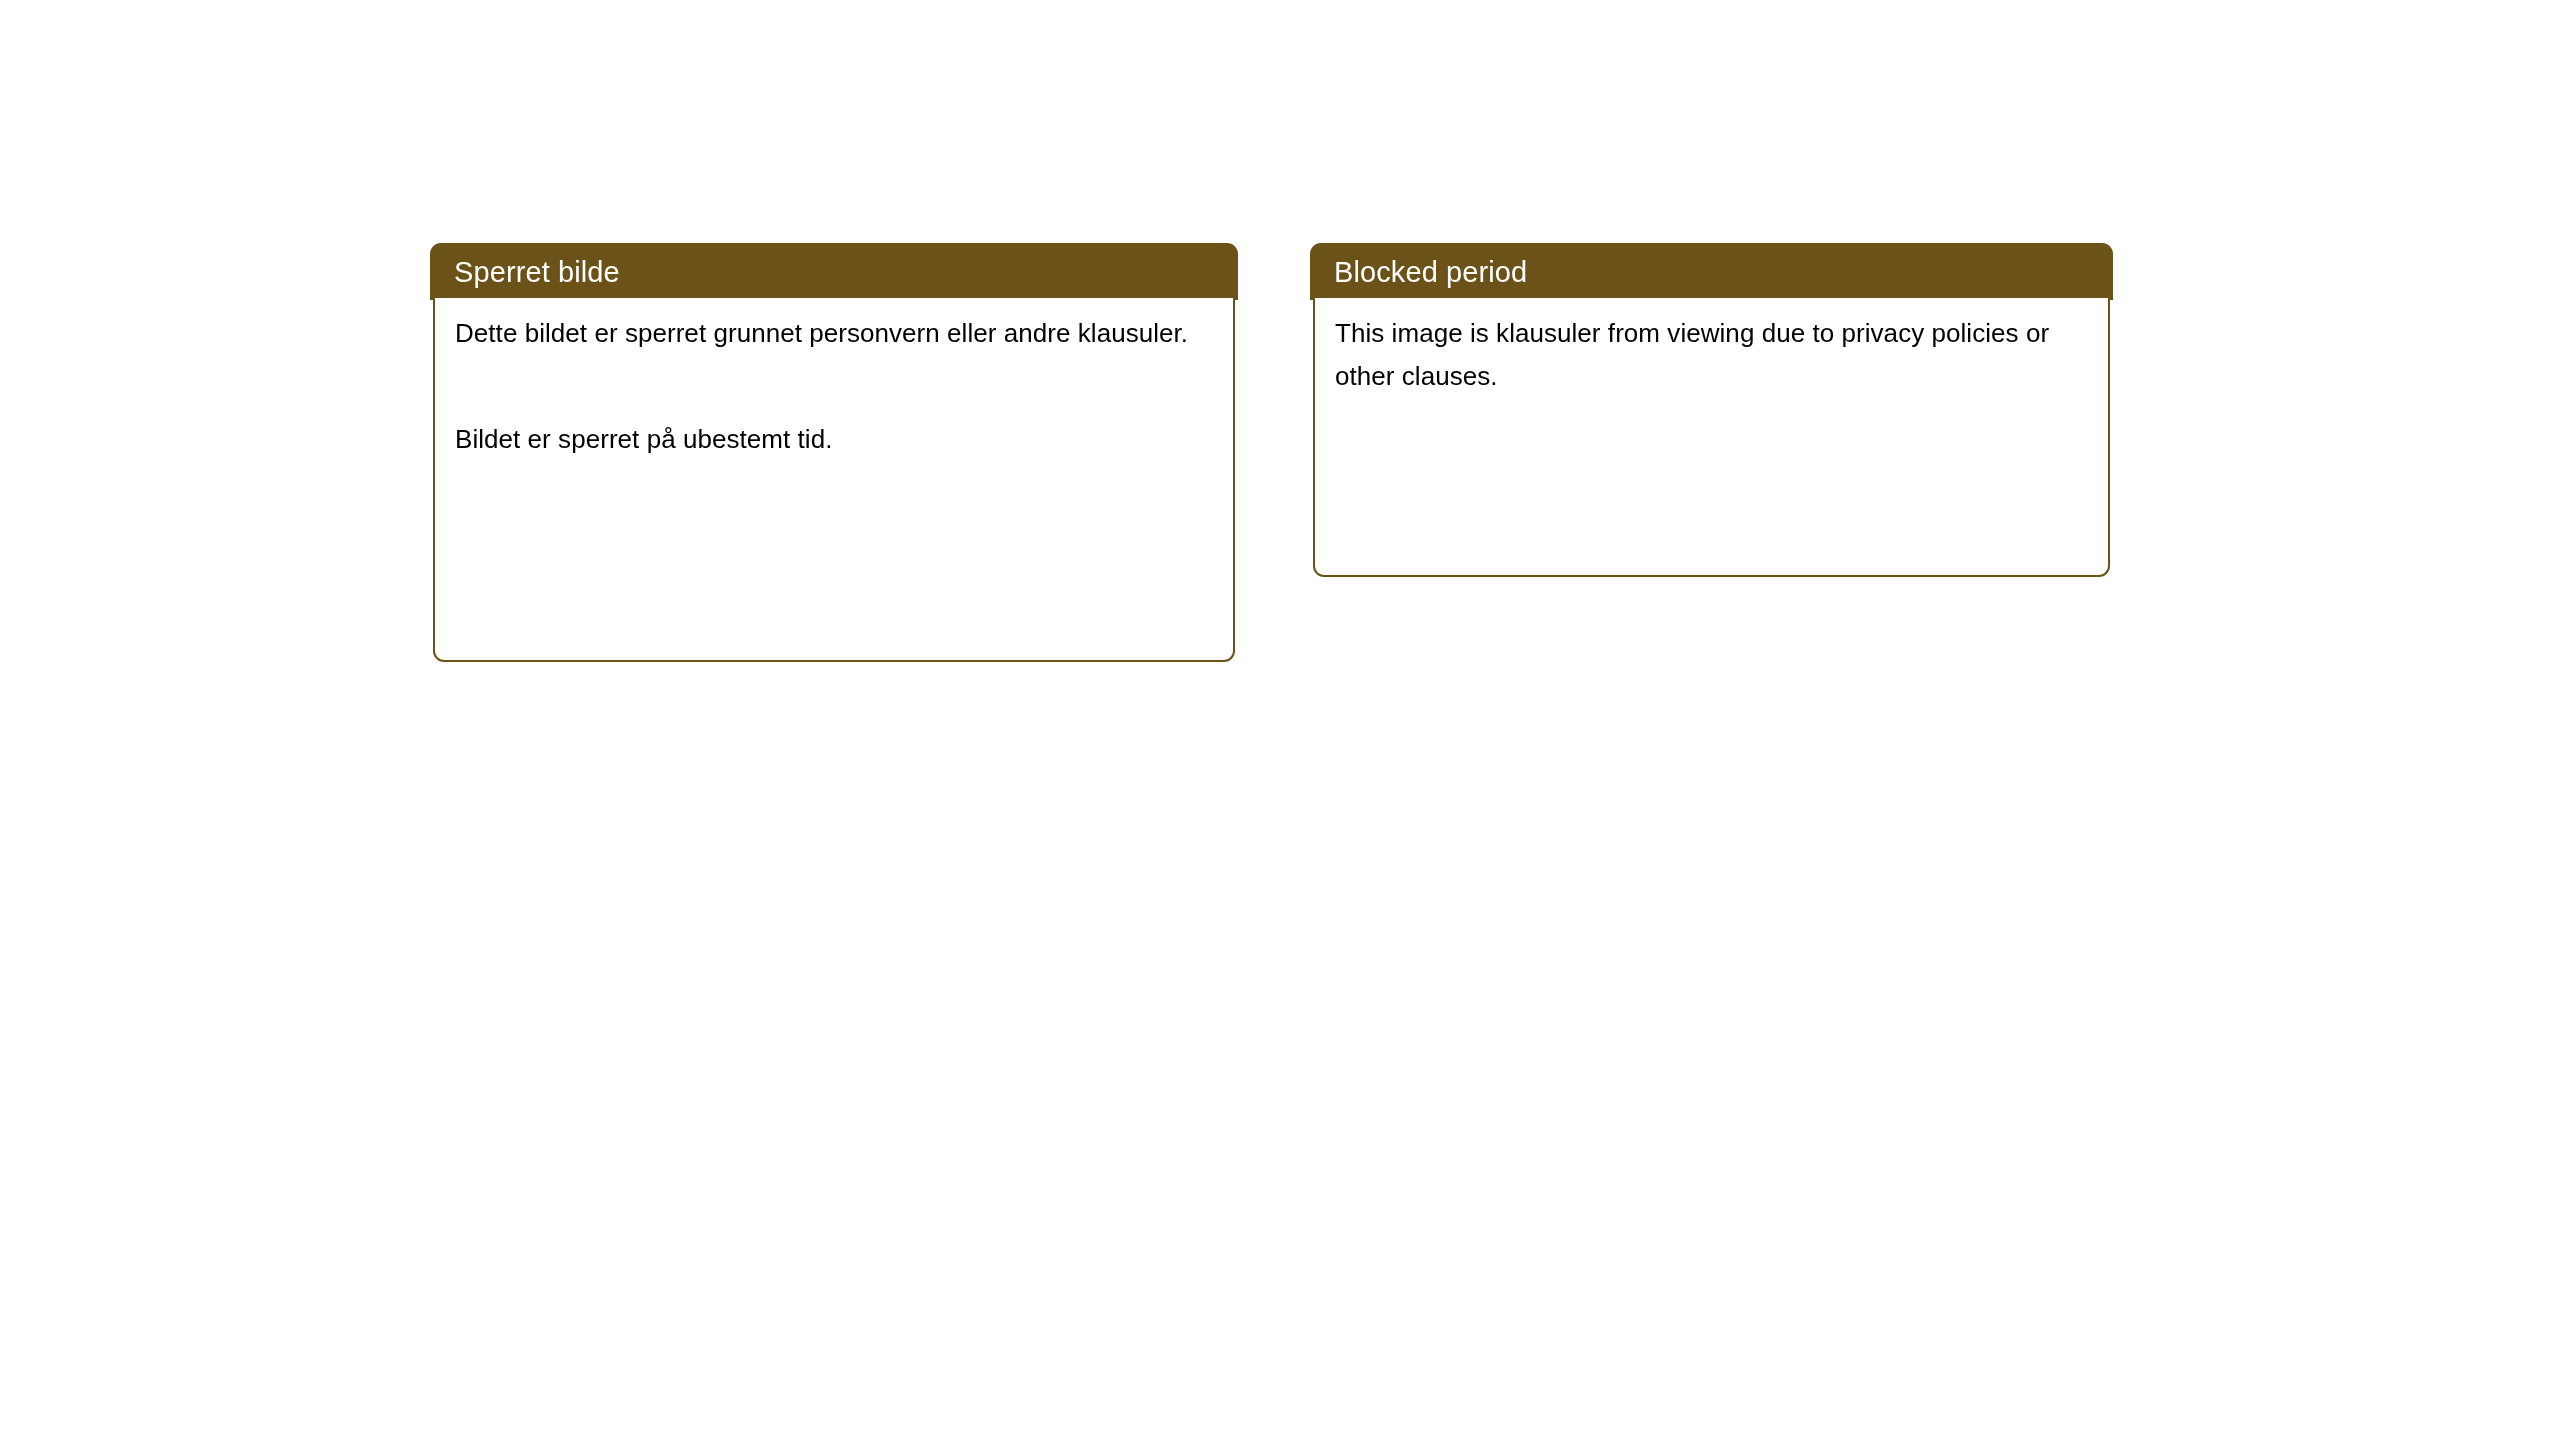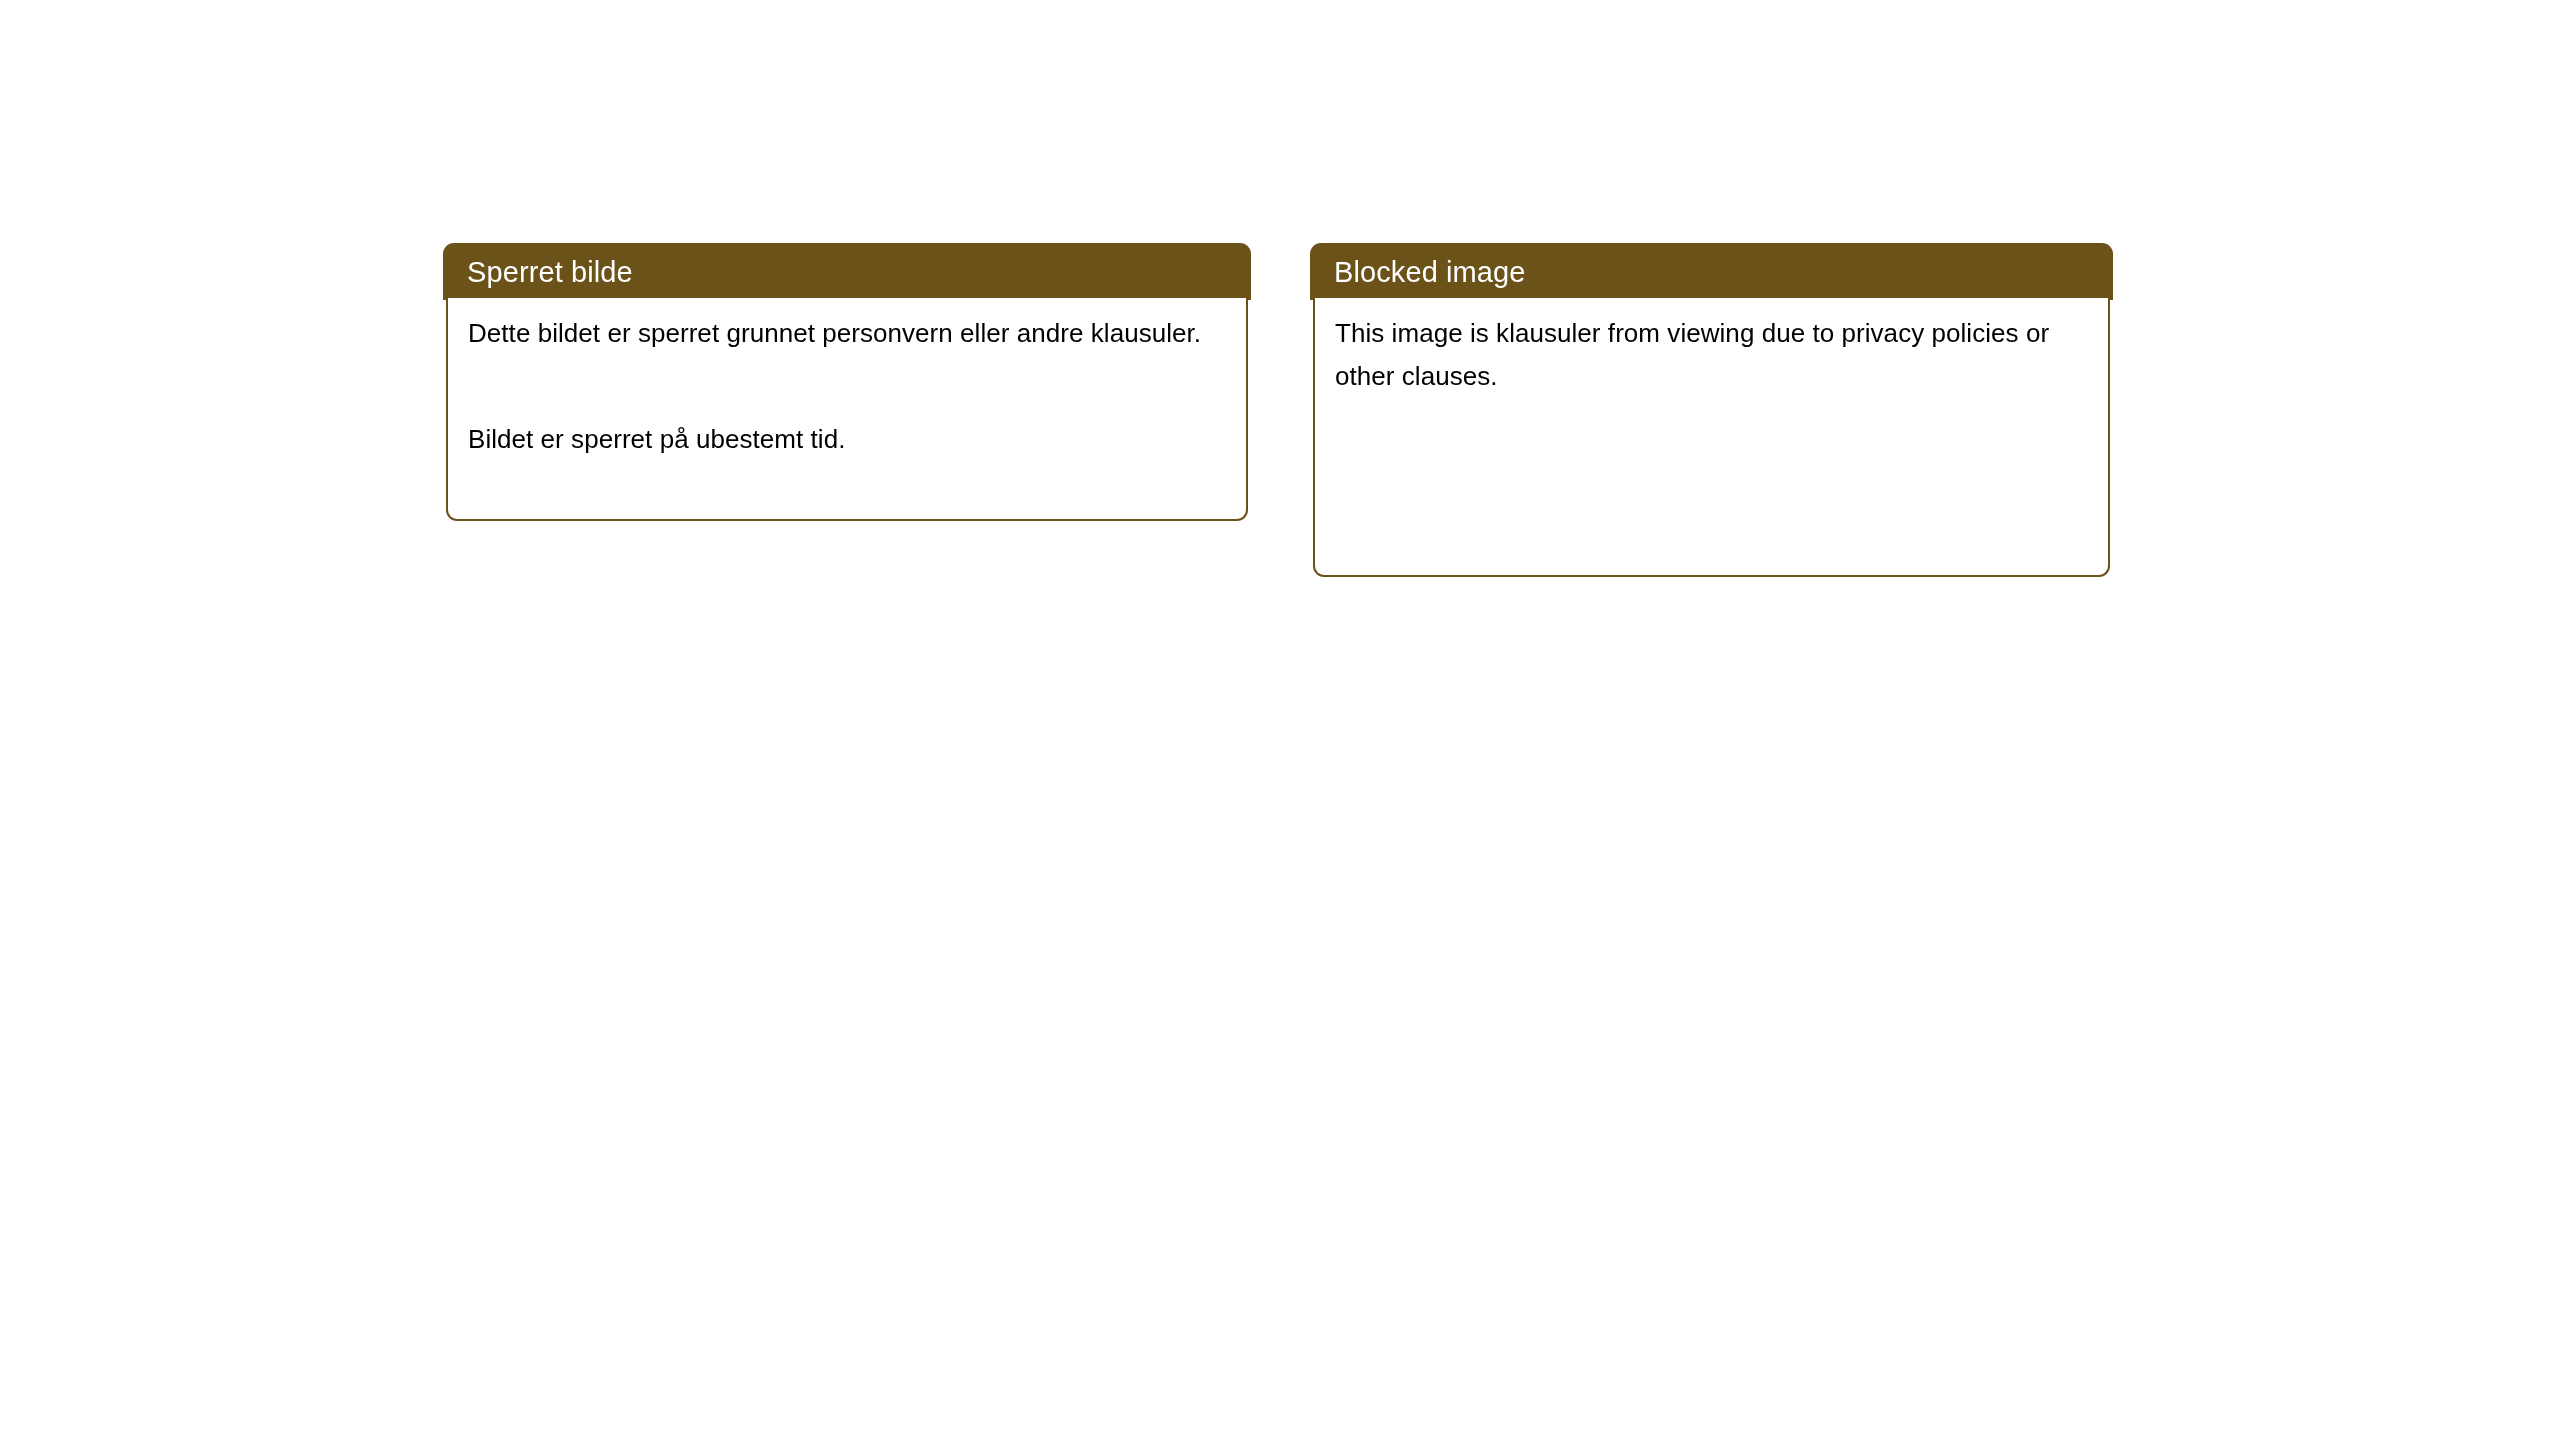--- a/index.html
+++ b/index.html
@@ -23,23 +23,23 @@
   }
 
   
   .notice-card {
     position: absolute;
     top: 243px;
     box-sizing: border-box;
   }
 
   .notice-card.card-left {
-    left: 443px;
+    left: 430px;
     width: 808px;
-    height: 278px;
+    height: 419px;
   }
 
   .notice-card.card-right {
     left: 1310px;
     width: 803px;
     height: 334px;
   }
 
   
   .card-header {
@@ -105,20 +105,20 @@
       <span class="card-title">Sperret bilde</span>
     </div>
     <div class="card-body">
       <p class="card-paragraph">Dette bildet er sperret grunnet personvern eller andre klausuler.</p>
       <p class="card-paragraph paragraph-spaced">Bildet er sperret på ubestemt tid.</p>
     </div>
   </section>
 
   <section class="notice-card card-right">
     <div class="card-header">
-      <span class="card-title">Blocked image</span>
+      <span class="card-title">Blocked period</span>
     </div>
     <div class="card-body">
       <p class="card-paragraph">This image is klausuler from viewing due to privacy policies or other clauses.</p>
     </div>
   </section>
 
 </div>
 
 </body></html>

